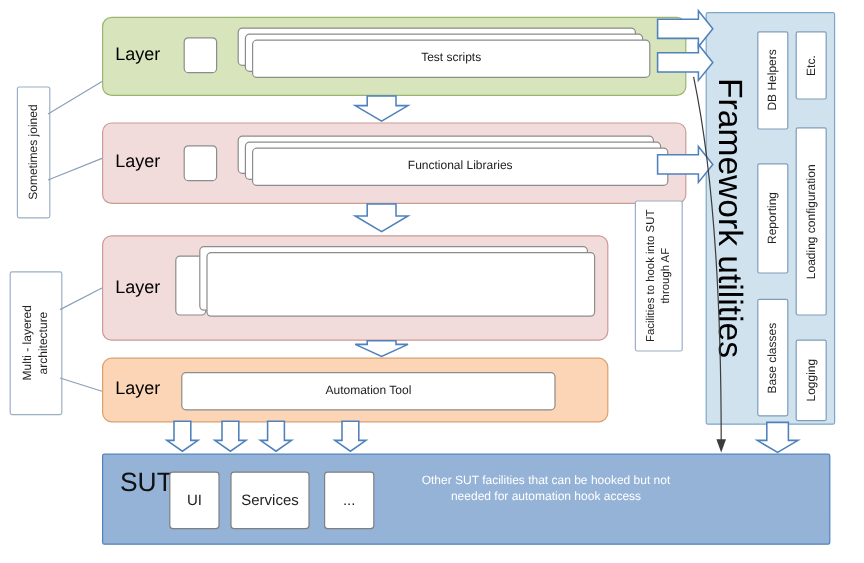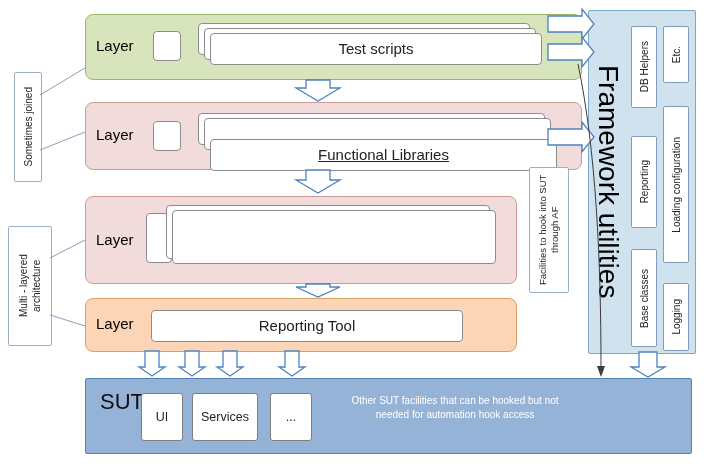--- a/index.html
+++ b/index.html
@@ -1,26 +1,26 @@
 <!DOCTYPE html>
 <html><head>
 <meta charset="utf-8">
 <style>
   html,body{margin:0;padding:0;background:#fff;font-family:"Liberation Sans",sans-serif;}
   #canvas{position:relative;width:720px;height:469px;background:#fff;overflow:hidden;}
 
-  .layer{position:absolute;border-radius:8px;border:1px solid;padding-left:10px;}
+  .layer{position:absolute;border-radius:8px;border:1px solid;}
   .layer-green{background:#d7e4bc;border-color:#9ab56e;}
   .layer-pink{background:#f2dcdb;border-color:#cb9费a;}
   .layer-pink{background:#f2dcdb;border-color:#cb9a98;}
   .layer-orange{background:#fbd5b5;border-color:#d9a06a;}
   .layer-label{position:absolute;font-size:15px;color:#000;}
 
   .card{position:absolute;background:#fff;border:1px solid #8c8c8c;border-radius:4px;
-        display:flex;align-items:center;justify-content:center;font-size:15px;color:#222;
+        display:flex;align-items:center;justify-content:center;font-size:10px;color:#222;
         text-align:center;line-height:1.25;}
   .card-back{background:#fff;}
 
   .sut-bar{position:absolute;left:85px;top:378px;width:605px;height:74px;
            background:#95b3d7;border:1px solid #4f81bd;border-radius:2px;}
   .sut-label{position:absolute;left:14px;top:10px;font-size:22px;color:#111;}
   .sut-box{position:absolute;top:14px;height:46px;background:#fff;border:1px solid #7f7f7f;
            border-radius:3px;display:flex;align-items:center;justify-content:center;font-size:12.5px;color:#222;}
   .sut-note{position:absolute;left:255px;top:15px;width:228px;font-size:10px;color:#fff;
             text-align:center;line-height:1.35;}
@@ -79,33 +79,33 @@
     <div class="card card-back" style="left:112px;top:8px;width:330px;height:30px;"></div>
     <div class="card card-back" style="left:118px;top:13px;width:330px;height:30px;"></div>
     <div class="card" style="left:124px;top:18px;width:330px;height:30px;">Test scripts</div>
   </div>
 
   <div class="layer layer-pink" style="left:85px;top:102px;width:485px;height:66px;">
     <div class="layer-label" style="left:10px;top:23px;">Layer</div>
     <div class="card" style="left:67px;top:18px;width:26px;height:28px;"></div>
     <div class="card card-back" style="left:112px;top:10px;width:345px;height:30px;"></div>
     <div class="card card-back" style="left:118px;top:15px;width:345px;height:30px;"></div>
-    <div class="card" style="left:124px;top:36px;width:345px;height:30px;text-decoration:underline;">Functional Libraries</div>
+    <div class="card" style="left:124px;top:20px;width:345px;height:30px;">Functional Libraries</div>
   </div>
 
   <div class="layer layer-pink" style="left:85px;top:196px;width:420px;height:86px;">
     <div class="layer-label" style="left:10px;top:34px;">Layer</div>
     <div class="card" style="left:60px;top:16px;width:24px;height:48px;"></div>
     <div class="card card-back" style="left:80px;top:8px;width:322px;height:52px;"></div>
     <div class="card card-back" style="left:86px;top:13px;width:322px;height:52px;"></div>
   </div>
 
   <div class="layer layer-orange" style="left:85px;top:298px;width:420px;height:52px;">
     <div class="layer-label" style="left:10px;top:16px;">Layer</div>
-    <div class="card" style="left:65px;top:11px;width:310px;height:30px;">Reporting Tool</div>
+    <div class="card" style="left:65px;top:11px;width:310px;height:30px;">Automation Tool</div>
   </div>
 
   <div class="sut-bar">
     <div class="sut-label">SUT</div>
     <div class="sut-box" style="left:55px;width:40px;">UI</div>
     <div class="sut-box" style="left:106px;width:64px;">Services</div>
     <div class="sut-box" style="left:184px;width:40px;">...</div>
     <div class="sut-note">Other SUT facilities that can be hooked but not needed for automation hook access</div>
   </div>
 

